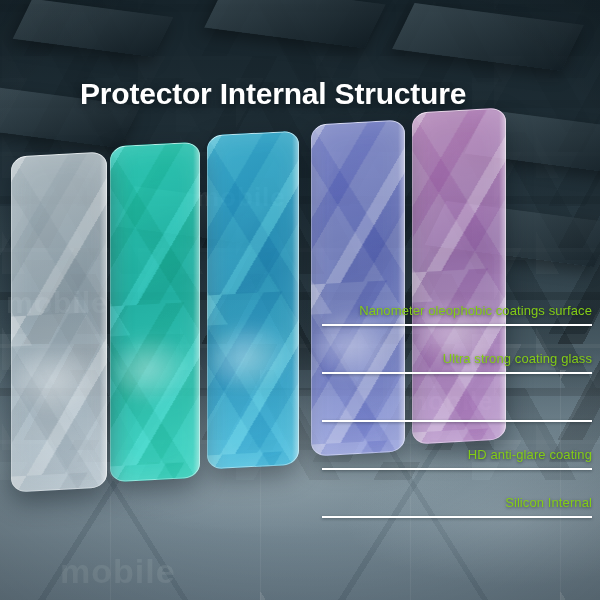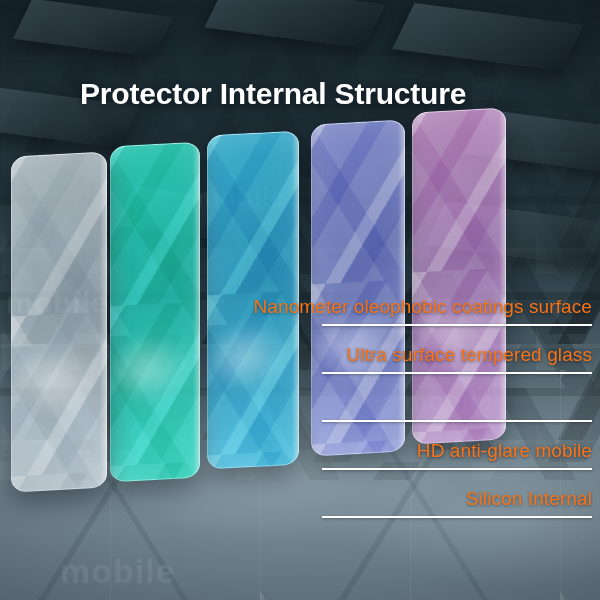--- a/index.html
+++ b/index.html
@@ -145,22 +145,22 @@
     top: 278px;
   }
   .label-row {
     height: 48px;
     position: relative;
   }
   .label-row .txt {
     position: absolute;
     right: 0;
     bottom: 8px;
-    color: #f97316;
-    font-size: 19px;
+    color: #84cc16;
+    font-size: 13px;
     letter-spacing: .1px;
     white-space: nowrap;
     text-shadow: 0 1px 3px rgba(10,20,28,.55);
   }
   .label-row .rule {
     position: absolute;
     left: 0; right: 0; bottom: 0;
     height: 2px;
     background: #ffffff;
     box-shadow: 0 1px 3px rgba(10,20,28,.40);
@@ -247,28 +247,28 @@
   </div>
 
   <div class="vignette"></div>
 
   <div class="labels">
     <div class="label-row">
       <div class="txt">Nanometer oleophobic coatings surface</div>
       <div class="rule"></div>
     </div>
     <div class="label-row">
-      <div class="txt">Ultra surface tempered glass</div>
-      <div class="rule"></div>
-    </div>
-    <div class="label-row">
-      <div class="rule"></div>
-    </div>
-    <div class="label-row">
-      <div class="txt">HD anti-glare mobile</div>
+      <div class="txt">Ultra strong coating glass</div>
+      <div class="rule"></div>
+    </div>
+    <div class="label-row">
+      <div class="rule"></div>
+    </div>
+    <div class="label-row">
+      <div class="txt">HD anti-glare coating</div>
       <div class="rule"></div>
     </div>
     <div class="label-row">
       <div class="txt">Silicon Internal</div>
       <div class="rule"></div>
     </div>
   </div>
 
   <div class="title">Protector Internal Structure</div>
 

